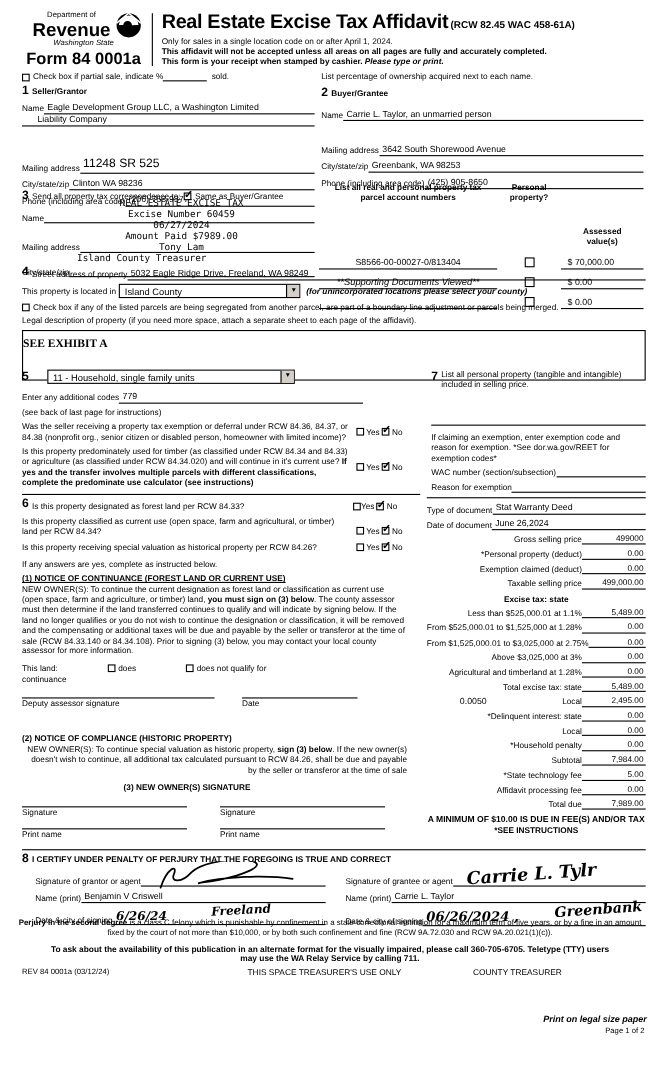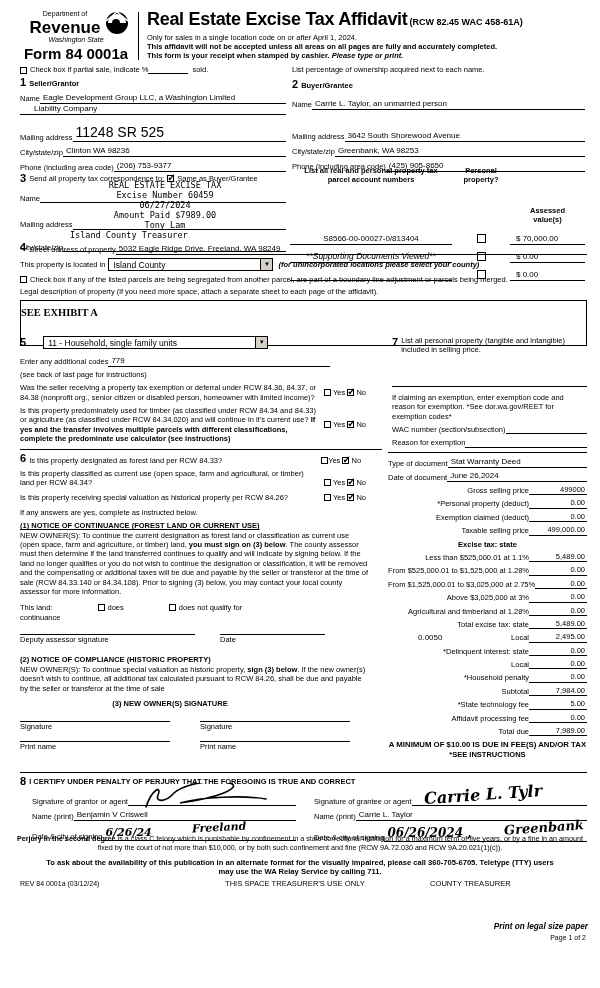--- a/index.html
+++ b/index.html
@@ -78,21 +78,21 @@
     <div><span class="secnum">1</span><span class="b">Seller/Grantor</span></div>
     <div class="row" style="margin-top:3px;">
       <span class="lbl">Name</span>
       <span class="fill" style="font-size:8px;">Eagle Development Group LLC, a Washington Limited</span>
     </div>
     <div class="row">
       <span class="fill" style="font-size:8px;padding-left:14px;">Liability Company</span>
     </div>
     <div class="row" style="margin-top:9px;">
       <span class="lbl">Mailing address</span>
-      <span class="fill" style="font-size:14px;">11248 SR 525</span>
+      <span class="fill" style="font-size:11px;margin-top:19px;">11248 SR 525</span>
     </div>
     <div class="row" style="margin-top:4px;">
       <span class="lbl">City/state/zip</span>
       <span class="fill" style="font-size:8px;">Clinton  WA 98236</span>
     </div>
     <div class="row" style="margin-top:4px;">
       <span class="lbl">Phone (including area code)</span>
       <span class="fill" style="font-size:8px;">(206) 753-9377</span>
     </div>
   </div>
@@ -270,22 +270,22 @@
     </div>
     <div>continuance</div>
     <div class="row" style="margin-top:12px;">
       <span class="sigline" style="width:175px;"></span>
       <span class="sigline" style="width:105px;margin-left:25px;"></span>
     </div>
     <div class="row">
       <span style="width:175px;">Deputy assessor signature</span>
       <span style="margin-left:25px;">Date</span>
     </div>
-    <div class="b" style="margin-top:11px;">(2) NOTICE OF COMPLIANCE (HISTORIC PROPERTY)</div>
-    <div style="width:350px;"><span>NEW OWNER(S): To continue special valuation as historic property, </span><span class="b">sign (3) below</span><span>. If the new owner(s) doesn't wish to continue, all additional tax calculated pursuant to RCW 84.26, shall be due and payable by the seller or transferor at the time of sale</span></div>
+    <div class="b" style="margin-top:23px;">(2) NOTICE OF COMPLIANCE (HISTORIC PROPERTY)</div>
+    <div style="width:350px;text-align:right;"><span>NEW OWNER(S): To continue special valuation as historic property, </span><span class="b">sign (3) below</span><span>. If the new owner(s) doesn't wish to continue, all additional tax calculated pursuant to RCW 84.26, shall be due and payable by the seller or transferor at the time of sale</span></div>
     <div class="b" style="margin-top:6px;text-align:center;width:300px;">(3) NEW OWNER(S) SIGNATURE</div>
     <div class="row" style="margin-top:13px;">
       <span class="sigline" style="width:150px;"></span>
       <span class="sigline" style="width:150px;margin-left:30px;"></span>
     </div>
     <div class="row">
       <span style="width:150px;">Signature</span>
       <span style="margin-left:30px;">Signature</span>
     </div>
     <div class="row" style="margin-top:9px;">

